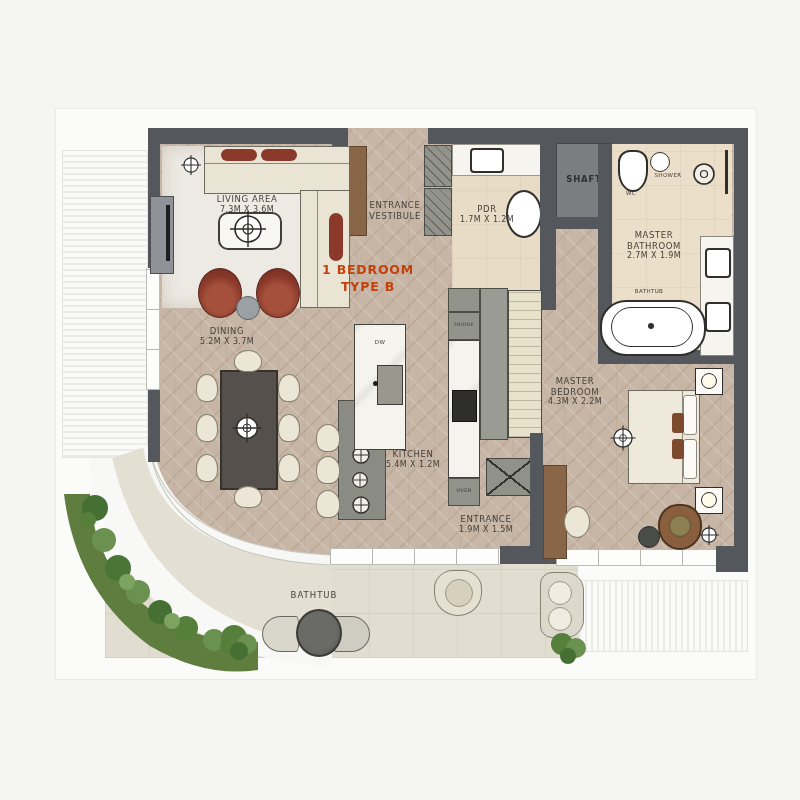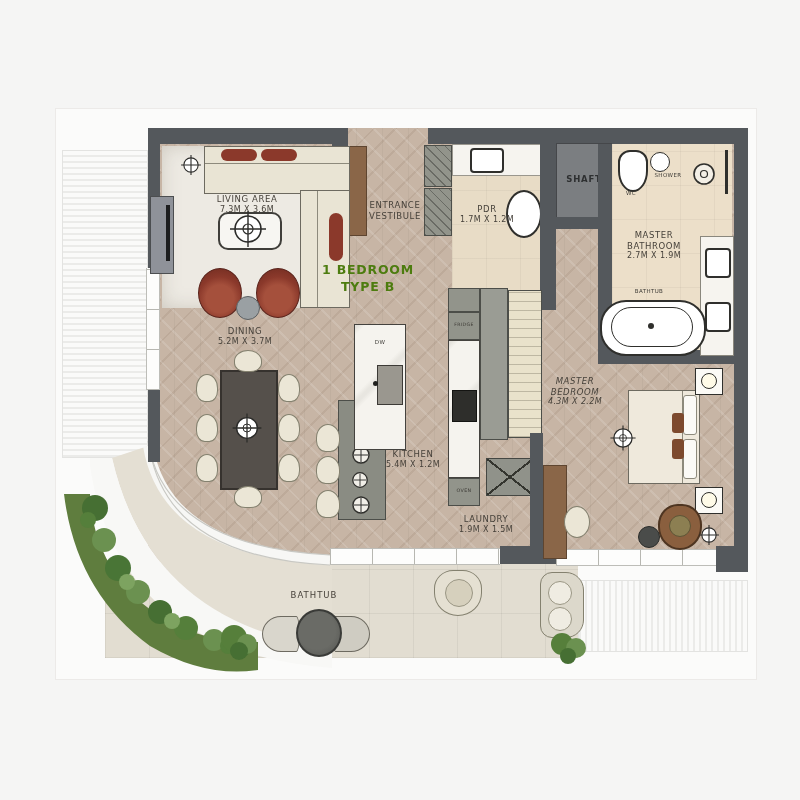--- a/index.html
+++ b/index.html
@@ -27,21 +27,21 @@
   .hatch{background-image:repeating-linear-gradient(45deg, rgba(30,30,28,.35) 0 1px, rgba(0,0,0,0) 1px 7px);}
   .shelves{background-color:#e9e2cb;border:1.5px solid #4c4e49;
     background-image:repeating-linear-gradient(0deg, rgba(60,55,40,.25) 0 1px, rgba(0,0,0,0) 1px 9px);}
   .xbox{background-color:#90928a;border:1.5px solid #454743;
     background-image:
       linear-gradient(to top right, rgba(0,0,0,0) calc(50% - 1px), #34352f calc(50% - 1px) calc(50% + 1px), rgba(0,0,0,0) calc(50% + 1px)),
       linear-gradient(to bottom right, rgba(0,0,0,0) calc(50% - 1px), #34352f calc(50% - 1px) calc(50% + 1px), rgba(0,0,0,0) calc(50% + 1px));}
   .lbl{color:#46413a;font-size:8.5px;line-height:1.25;letter-spacing:.6px;text-align:center;font-weight:500;}
   .lbl .dims{display:block;font-size:8px;letter-spacing:.4px;}
   .minilbl{color:#3c3a35;font-size:5.5px;letter-spacing:.4px;text-align:center;font-weight:500;}
-  .title{color:#4d7c0f;font-size:12.5px;font-weight:700;letter-spacing:.8px;text-align:center;line-height:1.35;}
+  .title{color:#c2410c;font-size:12.5px;font-weight:700;letter-spacing:.8px;text-align:center;line-height:1.35;}
   .marble{background:#f5f3ee;background-image:linear-gradient(135deg, rgba(180,178,170,.25) 0 2%, rgba(0,0,0,0) 6% 40%, rgba(180,178,170,.2) 44% 46%, rgba(0,0,0,0) 50%);border:1.5px solid #44423e;}
   .chair{background:#ebe6d6;border:1.3px solid #84816f;border-radius:50% 50% 40% 40%;}
   .redchair{background:radial-gradient(circle at 50% 62%, #a5503c 0 38%, #8b392b 60%, #6d2a1f 100%);border:1.5px solid #58221a;border-radius:50%;}
   .shaftlbl{color:#2e3031;font-size:8.5px;letter-spacing:.8px;font-weight:600;}
   svg{display:block;}
 </style>
 </head>
 <body>
 
 <div id="plan">
@@ -263,34 +263,34 @@
   <div class="abs lbl" style="left:360px;top:200px;width:70px;">ENTRANCE VESTIBULE</div>
   <div class="abs lbl" style="left:452px;top:204px;width:70px;">
     <span>PDR</span>
     <span class="dims">1.7M X 1.2M</span>
   </div>
   <div class="abs lbl" style="left:614px;top:230px;width:80px;">
     <span>MASTER BATHROOM</span>
     <span class="dims">2.7M X 1.9M</span>
   </div>
   <div class="abs title" style="left:318px;top:262px;width:100px;">1 BEDROOM TYPE B</div>
-  <div class="abs lbl" style="left:205px;top:326px;width:80px;">
+  <div class="abs lbl" style="left:187px;top:326px;width:80px;">
     <span>DINING</span>
     <span class="dims">5.2M X 3.7M</span>
   </div>
   <div class="abs lbl" style="left:378px;top:449px;width:70px;">
     <span>KITCHEN</span>
     <span class="dims">5.4M X 1.2M</span>
   </div>
-  <div class="abs lbl" style="left:539px;top:376px;width:72px;font-style:italic;">
+  <div class="abs lbl" style="left:539px;top:376px;width:72px;">
     <span>MASTER BEDROOM</span>
     <span class="dims">4.3M X 2.2M</span>
   </div>
   <div class="abs lbl" style="left:446px;top:514px;width:80px;">
-    <span>LAUNDRY</span>
+    <span>ENTRANCE</span>
     <span class="dims">1.9M X 1.5M</span>
   </div>
   <div class="abs lbl" style="left:274px;top:590px;width:80px;letter-spacing:1px;">BATHTUB</div>
 
   <div class="abs minilbl" style="left:620px;top:190px;width:22px;">WC</div>
   <div class="abs minilbl" style="left:648px;top:172px;width:40px;">SHOWER</div>
   <div class="abs minilbl" style="left:624px;top:288px;width:50px;">BATHTUB</div>
 
 </div>
 

